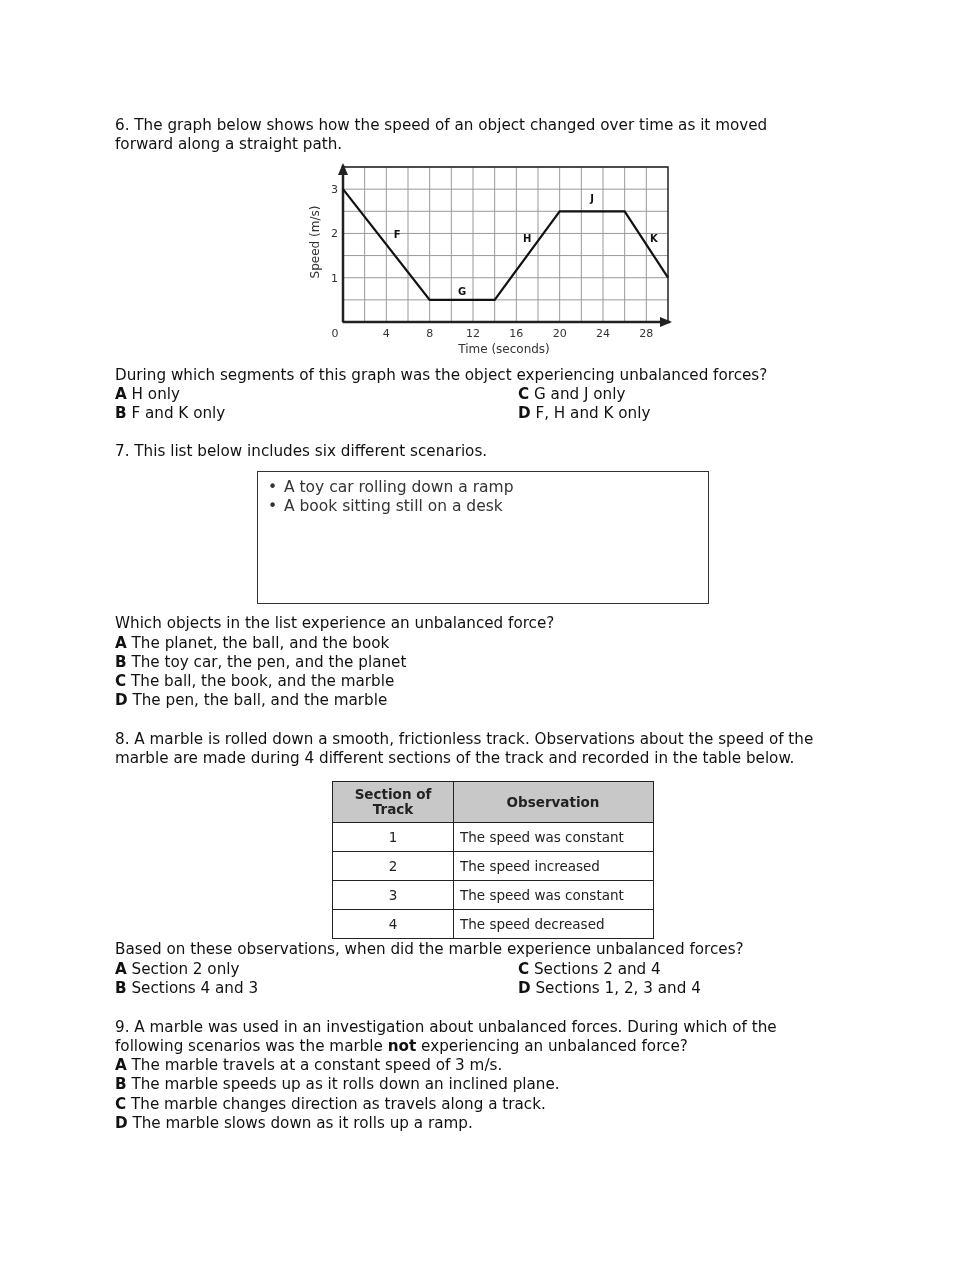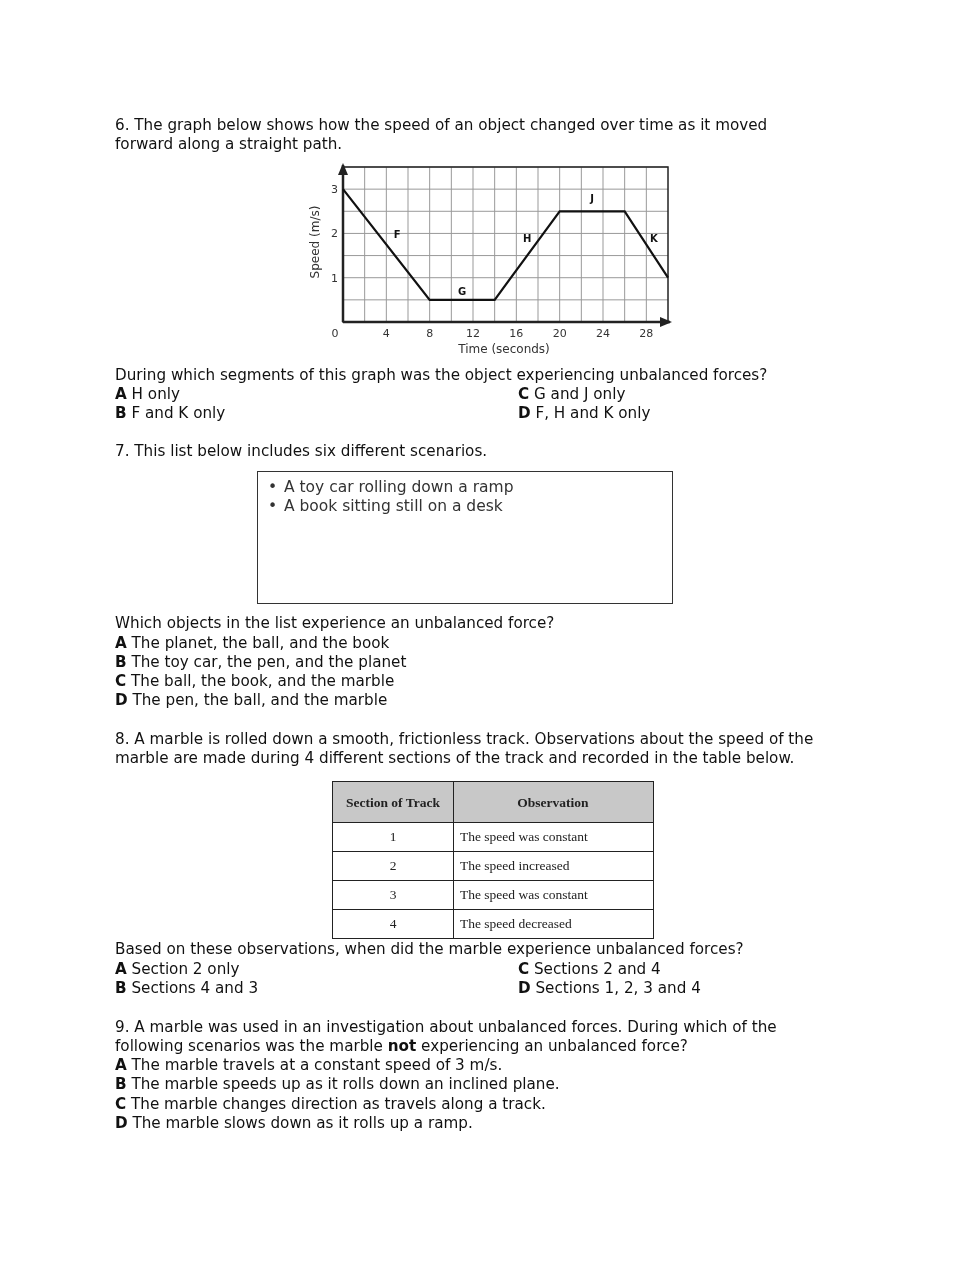--- a/index.html
+++ b/index.html
@@ -1,25 +1,25 @@
 <!DOCTYPE html>
 <html><head>
 <meta charset="utf-8">
 <style>
   html, body { margin:0; padding:0; background:#ffffff; }
   body { width:979px; height:1266px; position:relative; font-family:"DejaVu Sans", sans-serif; color:#111; font-size:15.2px; }
   .line { position:absolute; left:115px; white-space:nowrap; line-height:19px; }
   .col2 { left:518px; }
   b { font-weight:bold; }
   #graph { position:absolute; left:300px; top:160px; }
-  #scenario-box { position:absolute; left:257px; top:471px; width:416px; height:133px; border:1.5px solid #333; box-sizing:border-box; padding:6px 0 0 10px; font-size:15.5px; color:#333; }
+  #scenario-box { position:absolute; left:257px; top:471px; width:452px; height:133px; border:1.5px solid #333; box-sizing:border-box; padding:6px 0 0 10px; font-size:15.5px; color:#333; }
   #scenario-box .item { line-height:19.3px; white-space:nowrap; }
   #scenario-box .bullet { display:inline-block; width:16px; }
   #obs-table { position:absolute; left:332px; top:781px; border-collapse:collapse; font-size:13.5px; color:#222; }
-  #obs-table th, #obs-table td { border:1.5px solid #222;font-family:Liberation Serif, serif; }
+  #obs-table th, #obs-table td { border:1.5px solid #222; }
   #obs-table th { background:#c8c8c8; font-weight:bold; height:38px; line-height:15px; }
   #obs-table td { height:26px; }
   #obs-table .c1 { width:118px; text-align:center; }
   #obs-table .c2 { width:192px; text-align:left; padding-left:6px; }
 </style>
 </head>
 <body>
 
 <div class="line" style="top:116px">6. The graph below shows how the speed of an object changed over time as it moved</div>
 <div class="line" style="top:135px">forward along a straight path.</div>

